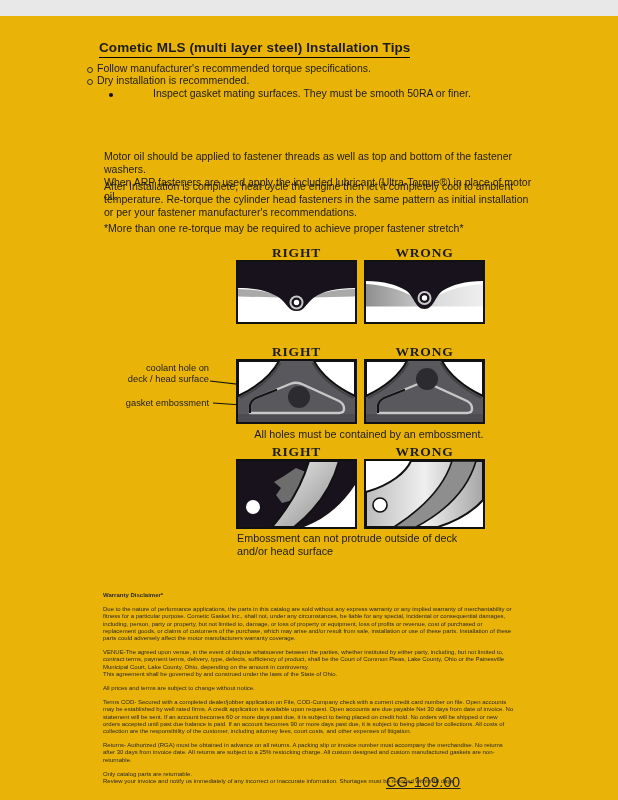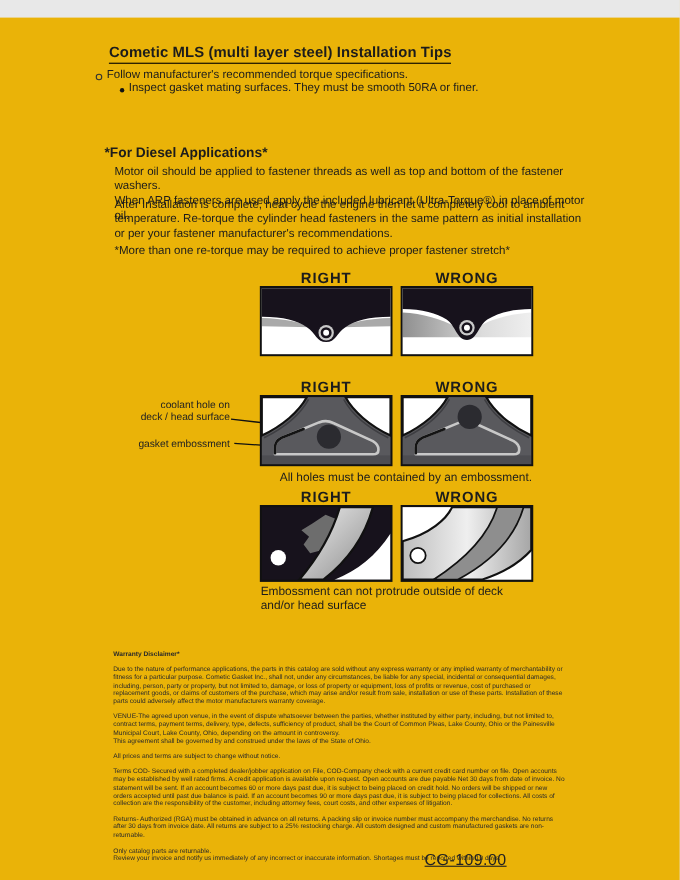--- a/index.html
+++ b/index.html
@@ -15,30 +15,30 @@
     left:99px;top:24px;font-size:13.5px;font-weight:bold;
     border-bottom:1.5px solid #000;padding-bottom:2px;letter-spacing:.1px;
   }
 
   .tips{left:87px;top:46px;font-size:10.5px;line-height:12.4px;width:460px;}
   .tip-row{display:flex;align-items:center;}
   .tip-row .marker{
     width:4px;height:4px;border:1px solid #333;border-radius:50%;
     margin:3.5px 4px 0 0;flex:0 0 auto;
   }
-  .tip-sub{margin-left:22px;}
+  .tip-sub{margin-left:22px;gap:36px;}
   .tip-sub .marker{
     width:4px;height:4px;background:#111;border:none;border-radius:50%;
     margin:3.5px 4px 0 0;flex:0 0 auto;
   }
 
   .diesel-heading{left:95px;top:116px;font-size:12.5px;font-weight:bold;}
   .body-para{left:104px;width:440px;font-size:10.5px;line-height:13.2px;}
 
-  .rw-header{width:121px;text-align:center;font-size:13.5px;font-weight:bold;letter-spacing:.8px;}
+  .rw-header{width:121px;text-align:center;font-size:13.5px;font-weight:bold;letter-spacing:.8px;font-family:Liberation Serif, serif;}
   .panel{width:121px;}
   .panel svg{display:block;}
   .caption{font-size:10.8px;line-height:12.5px;}
 
   .callout{
     width:95px;text-align:right;font-size:9.3px;line-height:11px;color:#222;
   }
 
   .legal{left:103px;top:576px;width:413px;font-size:6px;line-height:7.2px;color:#2a2a2a;}
   .legal .heading{font-weight:bold;margin-bottom:7px;}
@@ -51,27 +51,30 @@
 
 <div id="page">
 
   <div class="abs doc-title">Cometic MLS (multi layer steel) Installation Tips</div>
 
   <div class="abs tips">
     <div class="tip-row">
       <span class="marker"></span>
       <span>Follow manufacturer's recommended torque specifications.</span>
     </div>
+    <div class="tip-row">
+      <span class="marker"></span>
+      <span>Dry installation is recommended.</span>
+    </div>
     <div class="tip-row tip-sub">
       <span class="marker"></span>
       <span>Inspect gasket mating surfaces.  They must be smooth 50RA or finer.</span>
     </div>
   </div>
 
-  <div class="abs diesel-heading">*For Diesel Applications*</div>
   <div class="abs body-para pre" style="top:134px;">Motor oil should be applied to fastener threads as well as top and bottom of the fastener washers.
 When ARP fasteners are used apply the included lubricant (Ultra-Torque®) in place of motor oil.</div>
   <div class="abs body-para pre" style="top:164px;">After Installation is complete, heat cycle the engine then let it completely cool to ambient
 temperature. Re-torque the cylinder head fasteners in the same pattern as initial installation
 or per your fastener manufacturer's recommendations.</div>
   <div class="abs body-para" style="top:206px;">*More than one re-torque may be required to achieve proper fastener stretch*</div>
 
   <div class="abs rw-header" style="left:236px;top:229px;">RIGHT</div>
   <div class="abs rw-header" style="left:364px;top:229px;">WRONG</div>
 

